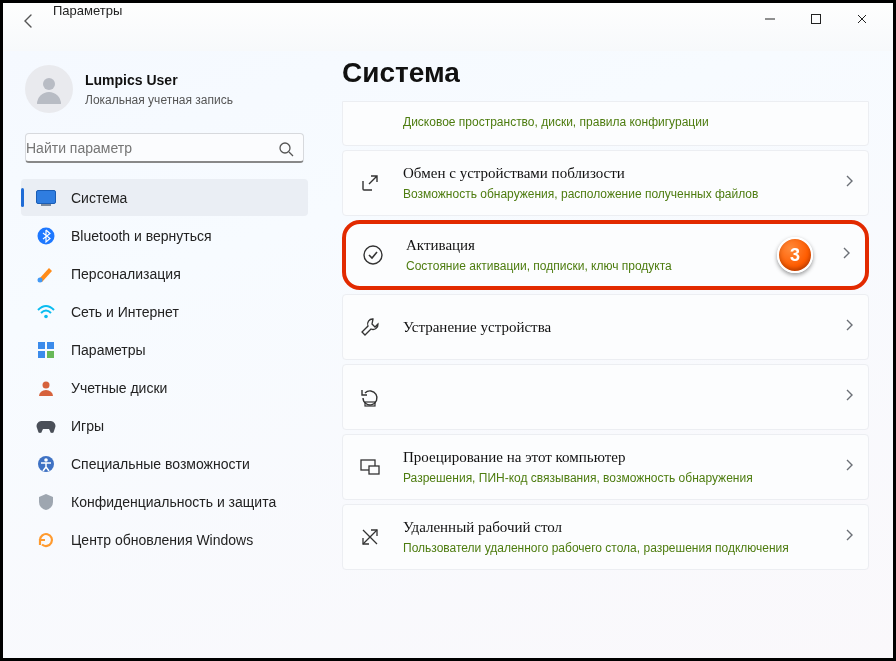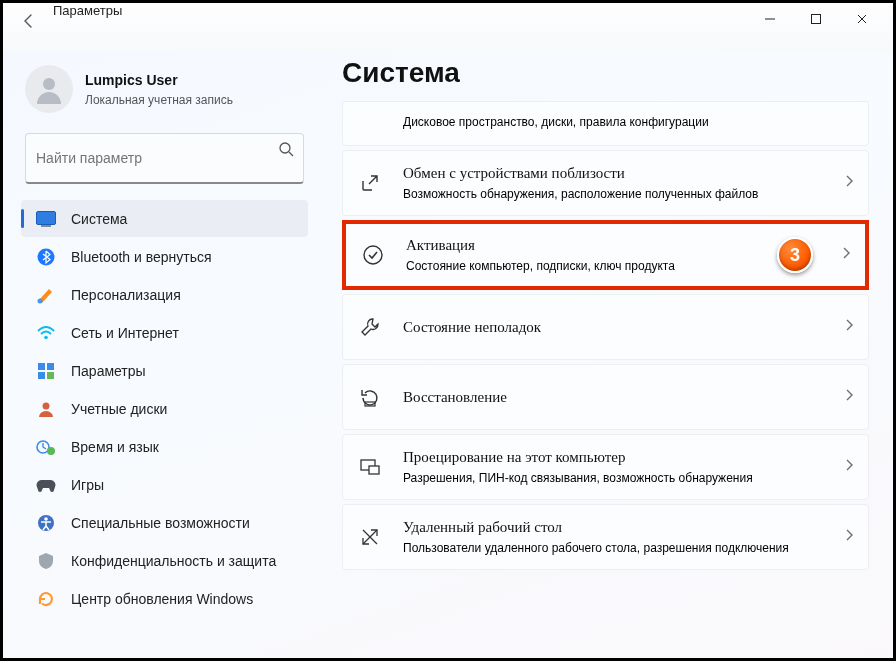--- a/index.html
+++ b/index.html
@@ -13,42 +13,42 @@
   
   .content { display: flex; height: calc(100% - 48px); background: linear-gradient(160deg, #f5f9ff 0%, #f7fbff 30%, #faf8fb 100%); }
   
   .sidebar { width: 315px; padding: 10px 10px 10px 18px; display: flex; flex-direction: column; }
   .user { display: flex; align-items: center; margin: 4px 0 20px 4px; }
   .avatar { width: 48px; height: 48px; border-radius: 50%; background: #e9eaee; display: flex; align-items: center; justify-content: center; margin-right: 12px; }
   .user-name { font-size: 14px; font-weight: 600; color: #111; }
   .user-sub { font-size: 12px; color: #555; margin-top: 5px; }
   
   .search { position: relative; margin: 0 4px 16px 4px; }
-  .search input { width: 100%; height: 51px; border: 1px solid #d7d9dd; border-bottom: 2px solid #888; border-radius: 4px; background: #fbfcfe; padding: 0 34px 0 10px; font-size: 14px; outline: none; }
+  .search input { width: 100%; height: 30px; border: 1px solid #d7d9dd; border-bottom: 2px solid #888; border-radius: 4px; background: #fbfcfe; padding: 0 34px 0 0; font-size: 14px; outline: none; }
   .search .icon { position: absolute; right: 10px; top: 8px; color: #555; }
   
   .nav { list-style: none; }
   .nav li { display: flex; align-items: center; height: 37px; padding: 0 10px 0 14px; border-radius: 4px; font-size: 14px; color: #222; position: relative; margin-bottom: 1px; }
   .nav li.active { background: #eaeef4; }
   .nav li.active::before { content: ""; position: absolute; left: 0; top: 9px; bottom: 9px; width: 3px; background: #1f6cd6; border-radius: 3px; }
   .nav .icon { width: 22px; height: 22px; margin-right: 14px; display: flex; align-items: center; justify-content: center; }
   
   .main { flex: 1; padding: 6px 24px 0 24px; overflow: hidden; }
   .main h1 { font-size: 28px; font-weight: 600; color: #111; margin-bottom: 12px; }
   
   .cards { display: flex; flex-direction: column; gap: 4px; }
   .card { background: #fcfdfe; border: 1px solid #eceef2; border-radius: 4px; display: flex; align-items: center; padding: 13px 14px; min-height: 66px; }
   .card.truncated-top { border-top-left-radius: 0; border-top-right-radius: 0; padding-top: 4px; min-height: 36px; }
   .card .cicon { width: 26px; height: 26px; margin-right: 20px; display: flex; align-items: center; justify-content: center; color: #333; flex-shrink: 0; }
   .card .ctext { flex: 1; min-width: 0; }
   .card .ctitle { font-size: 15px; color: #111; font-family: Liberation Serif, serif; }
-  .card .csub { font-size: 12px; color: #000000; margin-top: 5px; white-space: nowrap; overflow: hidden; text-overflow: ellipsis; }
+  .card .csub { font-size: 12px; color: #4d7c0f; margin-top: 5px; white-space: nowrap; overflow: hidden; text-overflow: ellipsis; }
   .card .chevron { color: #6b6f76; margin-left: 10px; }
   
-  .card.highlighted { border: 4px solid #e22a00; border-radius: 0; position: relative; }
+  .card.highlighted { border: 4px solid #e22a00; border-radius: 18px; position: relative; }
   .callout { width: 36px; height: 36px; border-radius: 50%; background: radial-gradient(circle at 35% 30%, #ff8a3a, #ff5c00 60%, #d43d00); border: 2px solid #fff; box-shadow: 0 2px 4px rgba(0,0,0,.4), inset 0 -2px 4px rgba(0,0,0,.25); display: flex; align-items: center; justify-content: center; color: #fff; font-weight: 700; font-size: 18px; margin-left: 30px; margin-right: 18px; }
 </style>
 </head>
 <body>
 
 <div class="titlebar">
   <div class="back">
     <svg width="16" height="16" viewBox="0 0 16 16">
         <path d="M10 2 L4 8 L10 14" stroke="#555" stroke-width="1.4" fill="none" stroke-linecap="round"></path>
       </svg>
@@ -151,30 +151,20 @@
         <span class="icon">
             <svg width="18" height="18" viewBox="0 0 18 18">
               <circle cx="9" cy="6" r="3.5" fill="#d6623c"></circle>
               <path d="M2 17 a7 6 0 0 1 14 0 Z" fill="#d6623c"></path>
             </svg>
           </span>
         <span>Учетные диски</span>
       </li>
       <li>
         <span class="icon">
-            <svg width="20" height="18" viewBox="0 0 20 18">
-              <circle cx="7" cy="9" r="6" fill="none" stroke="#3b8beb" stroke-width="1.6"></circle>
-              <path d="M7 5 L7 9 L10 11" stroke="#3b8beb" stroke-width="1.4" fill="none"></path>
-              <circle cx="15" cy="13" r="4" fill="#59b956"></circle>
-            </svg>
-          </span>
-        <span>Время и язык</span>
-      </li>
-      <li>
-        <span class="icon">
             <svg width="20" height="16" viewBox="0 0 20 16">
               <path d="M5 3 h10 a5 5 0 0 1 4 7 l-1 3 a2 2 0 0 1 -4 0 l-1 -2 h-6 l-1 2 a2 2 0 0 1 -4 0 l-1 -3 a5 5 0 0 1 4 -7 Z" fill="#4a4f58"></path>
             </svg>
           </span>
         <span>Игры</span>
       </li>
       <li>
         <span class="icon">
             <svg width="18" height="18" viewBox="0 0 18 18">
               <circle cx="9" cy="9" r="8" fill="#3f72c4"></circle>
@@ -236,52 +226,51 @@
 
       <div class="card highlighted">
         <span class="cicon">
             <svg width="22" height="22" viewBox="0 0 22 22">
               <circle cx="11" cy="11" r="9" stroke="#333" stroke-width="1.4" fill="none"></circle>
               <path d="M7 11 L10 14 L15 8" stroke="#333" stroke-width="1.6" fill="none"></path>
             </svg>
           </span>
         <div class="ctext">
           <div class="ctitle">Активация</div>
-          <div class="csub">Состояние компьютер, подписки, ключ продукта</div>
+          <div class="csub">Состояние активации, подписки, ключ продукта</div>
         </div>
         <div class="callout">3</div>
         <span class="chevron"><svg width="10" height="14" viewBox="0 0 10 14">
               <path d="M3 2 L8 7 L3 12" stroke="#6b6f76" stroke-width="1.4" fill="none"></path>
             </svg></span>
       </div>
 
       <div class="card">
         <span class="cicon">
             <svg width="22" height="22" viewBox="0 0 22 22">
               <path d="M14 3 a5 5 0 0 0 -5 7 L3 16 l3 3 L12 13 a5 5 0 0 0 7 -5 l-3 3 -3 -3 Z" stroke="#333" stroke-width="1.3" fill="none"></path>
             </svg>
           </span>
         <div class="ctext">
-          <div class="ctitle">Состояние неполадок</div>
+          <div class="ctitle">Устранение устройства</div>
         </div>
         <span class="chevron"><svg width="10" height="14" viewBox="0 0 10 14">
               <path d="M3 2 L8 7 L3 12" stroke="#6b6f76" stroke-width="1.4" fill="none"></path>
             </svg></span>
       </div>
 
       <div class="card">
         <span class="cicon">
             <svg width="22" height="22" viewBox="0 0 22 22">
               <path d="M4 12 a7 7 0 1 0 2 -5" stroke="#333" stroke-width="1.4" fill="none"></path>
               <path d="M3 4 L3 9 L8 9" stroke="#333" stroke-width="1.4" fill="none"></path>
               <rect x="6" y="16" width="10" height="4" stroke="#333" stroke-width="1.2" fill="none"></rect>
             </svg>
           </span>
         <div class="ctext">
-          <div class="ctitle">Восстановление</div>
         </div>
         <span class="chevron"><svg width="10" height="14" viewBox="0 0 10 14">
               <path d="M3 2 L8 7 L3 12" stroke="#6b6f76" stroke-width="1.4" fill="none"></path>
             </svg></span>
       </div>
 
       <div class="card">
         <span class="cicon">
             <svg width="22" height="20" viewBox="0 0 22 20">
               <rect x="2" y="3" width="14" height="10" stroke="#333" stroke-width="1.3" fill="none"></rect>

